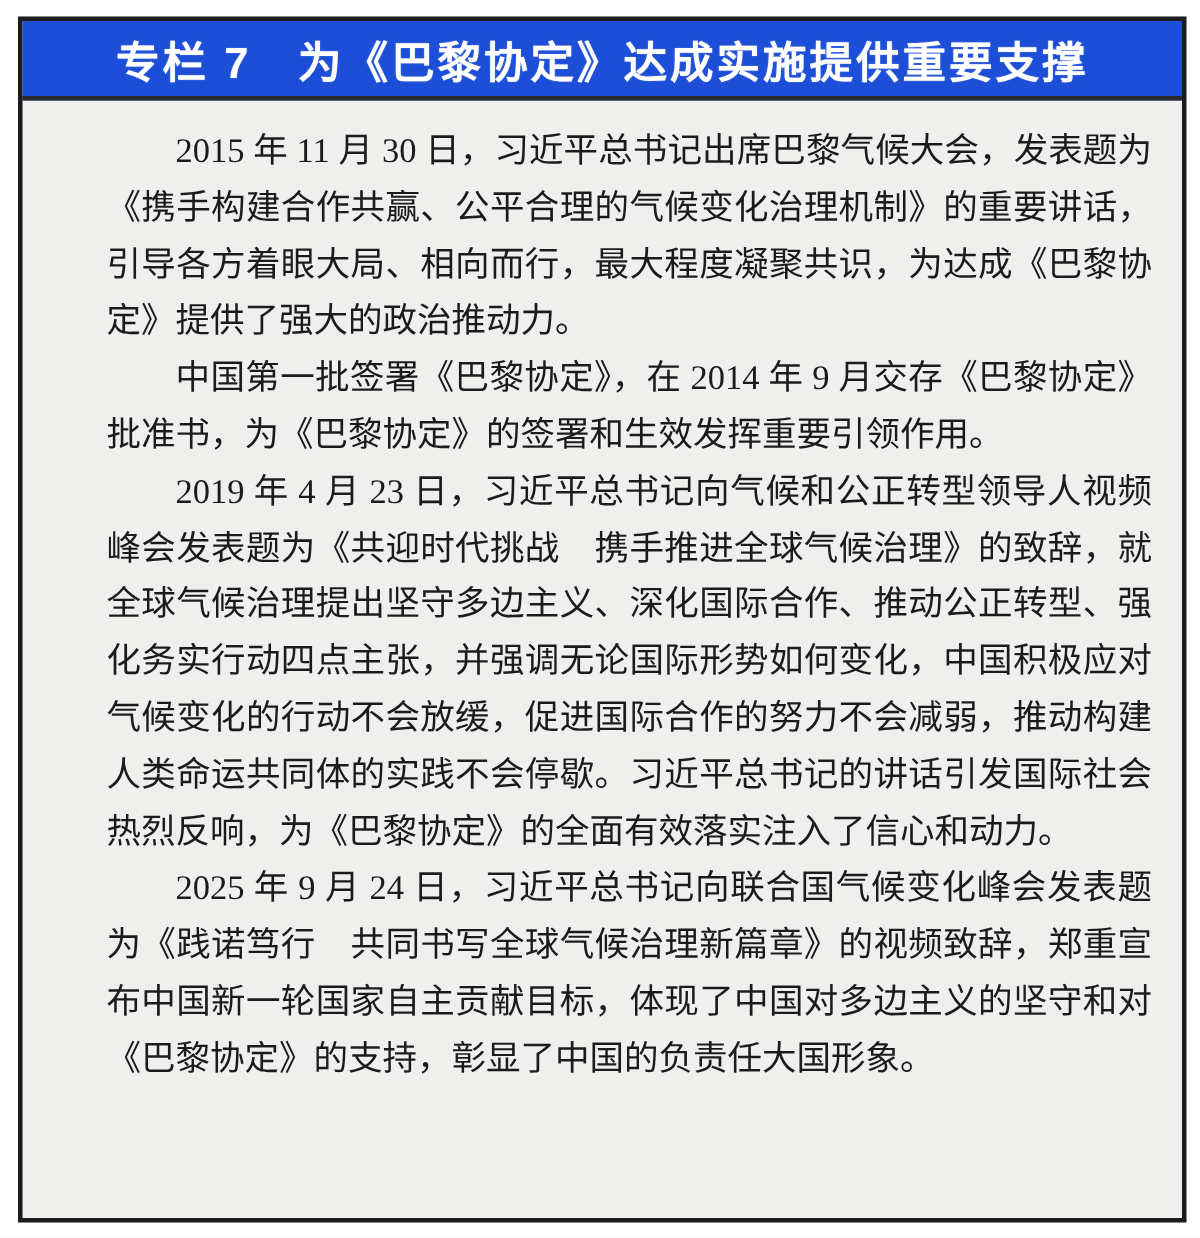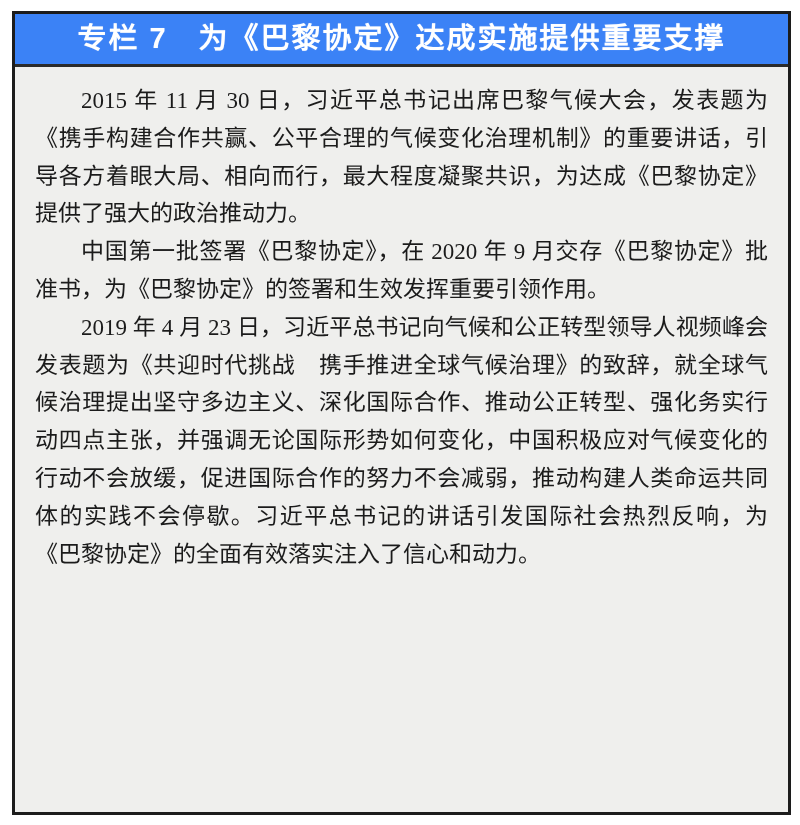--- a/index.html
+++ b/index.html
@@ -22,38 +22,40 @@
     height: 804px;
     border: 3px solid #1c1c1c;
     box-sizing: border-box;
     background: #efefed;
     display: flex;
     flex-direction: column;
   }
   .title-bar {
     flex: 0 0 auto;
     height: 50px;
-    background: #3b82f6;
+    background: #1d4ed8;
     border-bottom: 3px solid #2b2b2b;
     display: flex;
+    align-items: center;
     justify-content: center;
   }
   .title-text {
     font-family: "Liberation Sans", "DejaVu Sans", sans-serif;
     font-weight: bold;
     font-size: 29px;
     color: #ffffff;
     letter-spacing: 2px;
     white-space: nowrap;
     text-shadow: 0 0 1px rgba(255,255,255,0.4);
   }
   .box-body {
     flex: 1 1 auto;
     padding: 15px 20px 10px 20px;
     overflow: hidden;
+    margin-left: 36px;
   }
   .box-body p {
     margin: 0;
     text-indent: 2em;
     font-size: 23px;
     line-height: 37.8px;
     color: #1b1b1b;
     text-align: justify;
     text-justify: inter-ideograph;
     word-break: break-all;
@@ -61,16 +63,17 @@
 </style>
 </head>
 <body>
 
 <div class="column-box">
   <div class="title-bar">
     <span class="title-text">专栏 7　为《巴黎协定》达成实施提供重要支撑</span>
   </div>
   <div class="box-body">
     <p>2015 年 11 月 30 日，习近平总书记出席巴黎气候大会，发表题为《携手构建合作共赢、公平合理的气候变化治理机制》的重要讲话，引导各方着眼大局、相向而行，最大程度凝聚共识，为达成《巴黎协定》提供了强大的政治推动力。</p>
-    <p>中国第一批签署《巴黎协定》，在 2020 年 9 月交存《巴黎协定》批准书，为《巴黎协定》的签署和生效发挥重要引领作用。</p>
+    <p>中国第一批签署《巴黎协定》，在 2014 年 9 月交存《巴黎协定》批准书，为《巴黎协定》的签署和生效发挥重要引领作用。</p>
     <p>2019 年 4 月 23 日，习近平总书记向气候和公正转型领导人视频峰会发表题为《共迎时代挑战　携手推进全球气候治理》的致辞，就全球气候治理提出坚守多边主义、深化国际合作、推动公正转型、强化务实行动四点主张，并强调无论国际形势如何变化，中国积极应对气候变化的行动不会放缓，促进国际合作的努力不会减弱，推动构建人类命运共同体的实践不会停歇。习近平总书记的讲话引发国际社会热烈反响，为《巴黎协定》的全面有效落实注入了信心和动力。</p>
+    <p>2025 年 9 月 24 日，习近平总书记向联合国气候变化峰会发表题为《践诺笃行　共同书写全球气候治理新篇章》的视频致辞，郑重宣布中国新一轮国家自主贡献目标，体现了中国对多边主义的坚守和对《巴黎协定》的支持，彰显了中国的负责任大国形象。</p>
   </div>
 </div>
 
 </body></html>

